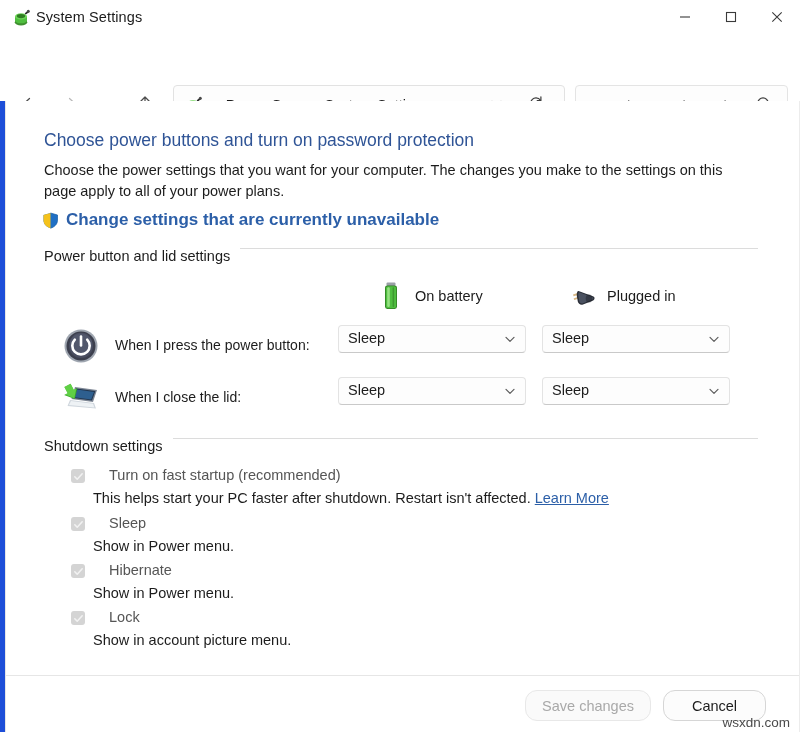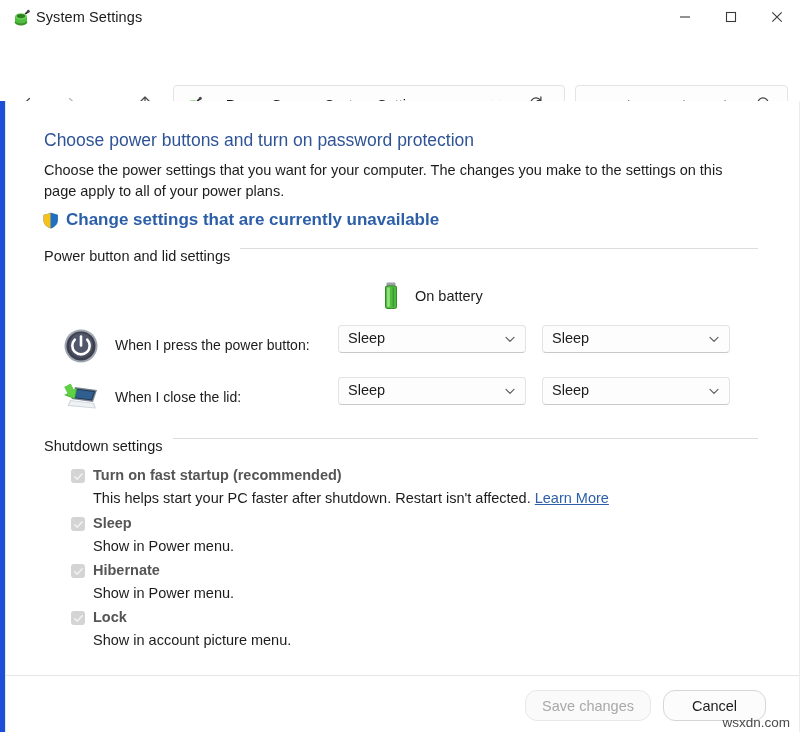--- a/index.html
+++ b/index.html
@@ -327,23 +327,23 @@
     background: #d4d4d4;
     flex: none;
     margin-top: 2px;
     display: flex;
     align-items: center;
     justify-content: center;
   }
   .chkbox svg { display: block; }
   .chk-title {
     font-size: 14.5px;
-    font-weight: bold;
+    font-weight: normal;
     color: #555555;
-    margin-left: 8px;
+    margin-left: 24px;
     white-space: nowrap;
   }
   .chk-sub {
     margin-left: 22px;
     margin-top: 4px;
     font-size: 14.5px;
     color: #1c1c1c;
     white-space: nowrap;
   }
   .inline-link {
@@ -547,20 +547,32 @@
           <rect x="12.5" y="3.5" width="9" height="3.4" rx="1" fill="#9aa0a6"></rect>
           <rect x="11" y="6.4" width="12" height="23.6" rx="2.4" fill="#2f7d22"></rect>
           <rect x="11.8" y="7.2" width="10.4" height="22" rx="2" fill="#4fbe3f"></rect>
           <rect x="13.2" y="8.3" width="2.6" height="19.6" rx="1.2" fill="#9ae386" opacity=".95"></rect>
           <rect x="18.6" y="8.3" width="1.5" height="19.6" rx=".7" fill="#2b6b20" opacity=".45"></rect>
         </svg>
       </span>
       <span class="colhead-label">On battery</span>
     </div>
 
+    <div class="colhead" id="col-plugged">
+      <span class="colhead-icon">
+        <svg viewBox="0 0 34 34" width="34" height="34">
+          <path d="M13 13.5 L7 15.5 L7.6 17.2 L13.6 15.6 Z" fill="#d8b784"></path>
+          <path d="M13.8 17 L7.6 19.4 L8.3 21 L14.4 19 Z" fill="#d8b784"></path>
+          <path d="M12.5 12 L27.5 17.5 C29 18.1 29 20.6 27.2 21.4 L17 25.5 C14.8 26.4 12.3 25 11.8 22.6 L10.9 17.4 C10.5 15 11.1 11.5 12.5 12 Z" fill="#2b2f38"></path>
+          <path d="M13.2 13.3 L26.6 18.2 C27.6 18.6 27.6 19.9 26.4 20.4 L17 24.2 C15.4 24.9 13.6 23.8 13.2 22 L12.5 17.8 C12.2 16 12.4 13 13.2 13.3 Z" fill="#4a5160"></path>
+          <ellipse cx="23" cy="19.5" rx="3.3" ry="3.9" fill="#1c2027" opacity=".5"></ellipse>
+        </svg>
+      </span>
+      <span class="colhead-label">Plugged in</span>
+    </div>
 
     <div class="setting-row" id="row-power">
       <span class="row-icon">
         <svg viewBox="0 0 38 38" width="38" height="38">
           <circle cx="19" cy="19" r="16.5" fill="#9fa6b0"></circle>
           <circle cx="19" cy="19" r="14.5" fill="#3c3f4d"></circle>
           <circle cx="19" cy="19" r="12" fill="#4a4e60"></circle>
           <circle cx="19" cy="17" r="11.2" fill="#5a6076" opacity=".55"></circle>
           <path d="M19 9.5 V18.5" stroke="#ffffff" stroke-width="2.6" stroke-linecap="round"></path>
           <path d="M12.8 12.6 a8.7 8.7 0 1 0 12.4 0" stroke="#ffffff" stroke-width="2.6" fill="none" stroke-linecap="round"></path>

